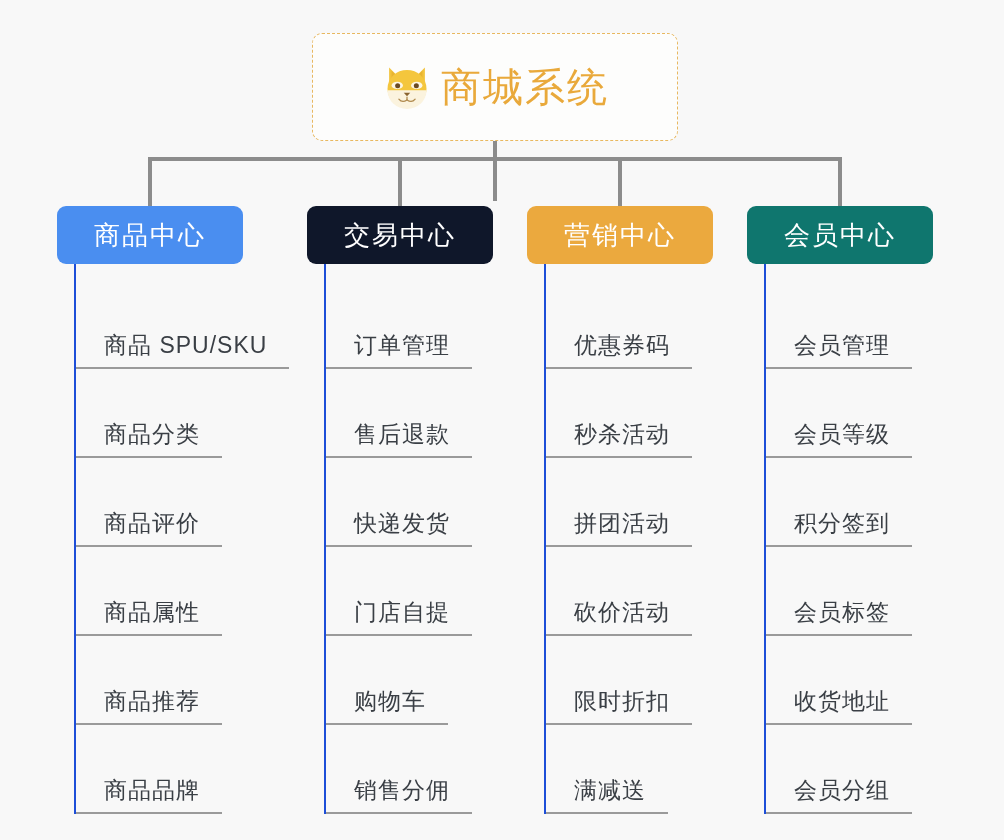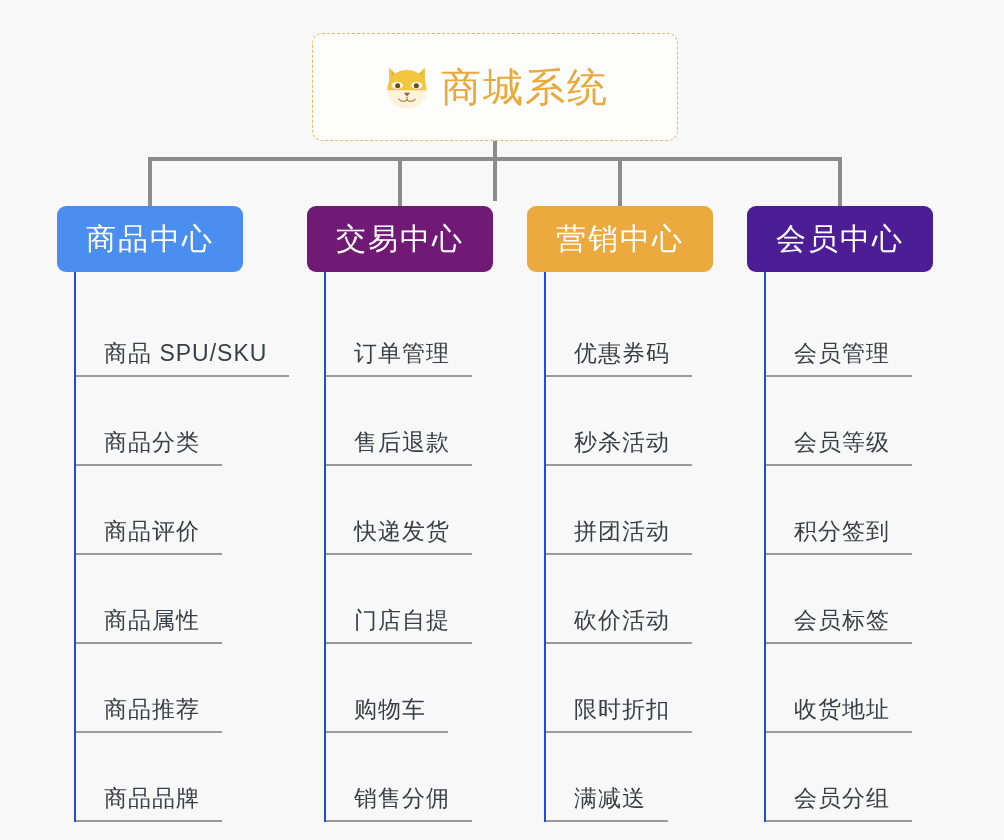--- a/index.html
+++ b/index.html
@@ -60,27 +60,27 @@
   .v-line { width: 4px; }
   .h-line { height: 4px; }
 
   
   .branch {
     position: absolute;
     top: 206px;
   }
   .branch-head {
     position: relative;
-    height: 66px;
+    height: 58px;
     border-radius: 9px;
     display: flex;
     align-items: center;
     justify-content: center;
     color: #ffffff;
-    font-size: 30px;
+    font-size: 26px;
     letter-spacing: 2px;
     white-space: nowrap;
     box-sizing: border-box;
   }
 
   
   .branch-body {
     position: relative;
     margin-left: 17px;
     border-left: 2px solid #1d4ed8;
@@ -159,21 +159,21 @@
           </div>
           <div class="leaf">
             <div class="leaf-inner"><span class="leaf-label">商品推荐</span></div>
           </div>
           <div class="leaf">
             <div class="leaf-inner"><span class="leaf-label">商品品牌</span></div>
           </div>
         </div>
       </div>
       <div class="branch" style="left: 307px; width: 186px;">
-        <div class="branch-head" style="background: #701a75;">
+        <div class="branch-head" style="background: #0f172a;">
           <span>交易中心</span>
         </div>
         <div class="branch-body">
           <div class="leaf">
             <div class="leaf-inner"><span class="leaf-label">订单管理</span></div>
           </div>
           <div class="leaf">
             <div class="leaf-inner"><span class="leaf-label">售后退款</span></div>
           </div>
           <div class="leaf">
@@ -209,21 +209,21 @@
           </div>
           <div class="leaf">
             <div class="leaf-inner"><span class="leaf-label">限时折扣</span></div>
           </div>
           <div class="leaf">
             <div class="leaf-inner"><span class="leaf-label">满减送</span></div>
           </div>
         </div>
       </div>
       <div class="branch" style="left: 747px; width: 186px;">
-        <div class="branch-head" style="background: #4c1d95;">
+        <div class="branch-head" style="background: #0f766e;">
           <span>会员中心</span>
         </div>
         <div class="branch-body">
           <div class="leaf">
             <div class="leaf-inner"><span class="leaf-label">会员管理</span></div>
           </div>
           <div class="leaf">
             <div class="leaf-inner"><span class="leaf-label">会员等级</span></div>
           </div>
           <div class="leaf">

